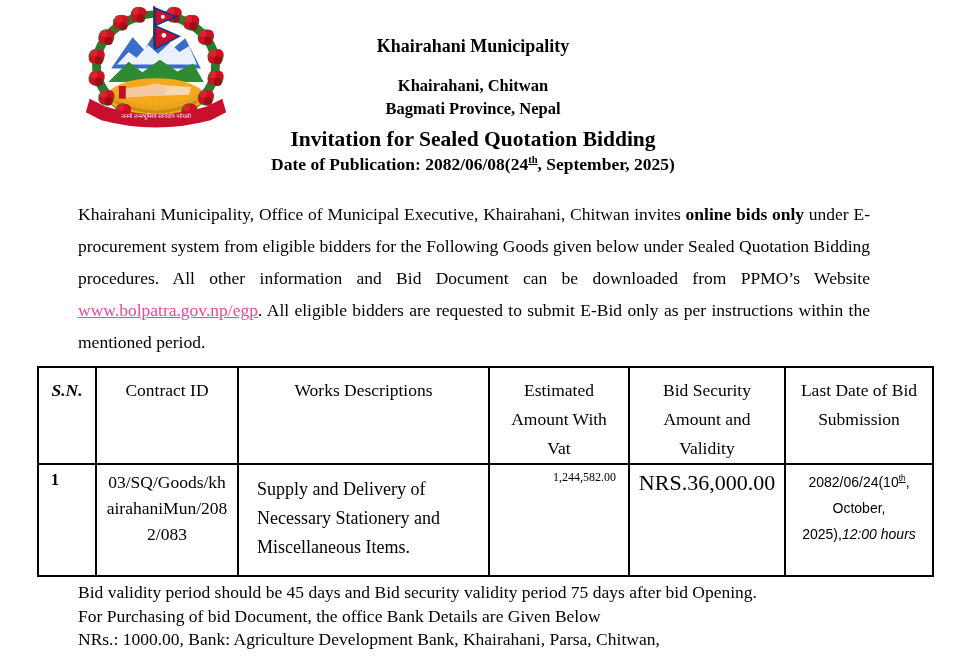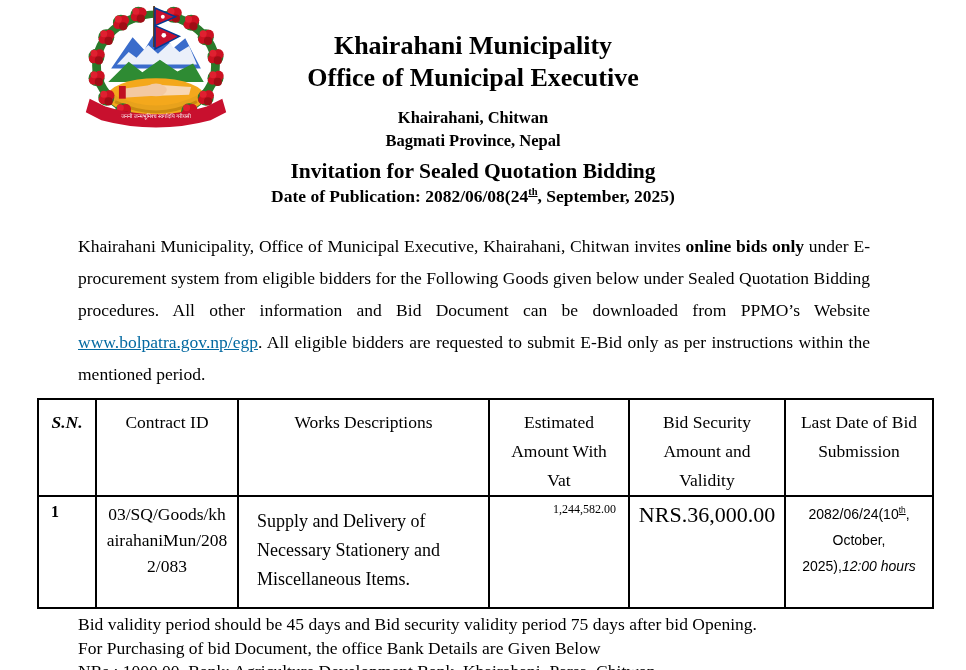--- a/index.html
+++ b/index.html
@@ -3,33 +3,33 @@
 <meta charset="utf-8">
 <style>
   * { margin:0; padding:0; box-sizing:border-box; }
   html,body { background:#ffffff; }
   body {
     width:966px; height:670px; overflow:hidden; position:relative;
     font-family:"Liberation Serif", serif; color:#000;
   }
   .logo-wrap { position:absolute; left:78px; top:4px; width:156px; height:126px; }
   .header-text { text-align:center; padding-top:30px; padding-right:20px; }
-  .title-main { font-size:26px; font-weight:bold; line-height:32px; }
+  .title-main { font-size:18px; font-weight:bold; line-height:32px; }
   .subline { font-size:16.5px; font-weight:bold; line-height:23px; }
   .subline-first { margin-top:12px; }
   .notice-title { font-size:21.5px; font-weight:bold; line-height:25px; margin-top:7px; }
   .pub-date { font-size:17.5px; font-weight:bold; line-height:21px; margin-top:2px; }
   sup { font-size:0.60em; vertical-align:super; line-height:0;text-decoration:underline; }
 
   .intro {
     margin:23px 0 0 78px; width:792px;
     font-size:17.5px; line-height:32px; text-align:justify;
   }
   .intro .bold-seg { font-weight:bold; }
-  .intro a { color:#0369a1; text-decoration:underline; cursor:pointer; }
+  .intro a { color:#ec4899; text-decoration:underline; cursor:pointer; }
 
   table.bid-table {
     border-collapse:collapse; table-layout:fixed;
     margin:8px 0 0 37px; width:895px;
   }
   .bid-table th, .bid-table td { border:2px solid #000; vertical-align:top; overflow:hidden; }
   .bid-table thead tr { height:90px; }
   .bid-table tbody tr { height:112px; }
   .bid-table th {
     font-weight:normal; font-size:17.5px; line-height:29px;
@@ -107,21 +107,20 @@
       <circle cx="88" cy="32" r="2.4" fill="#FFFFFF"></circle>
     </g>
 
     <path d="M12,97 L28,105 Q80,121 132,105 L148,97 L152,111 L136,119 Q80,134 24,119 L8,111 Z" fill="#C8102E"></path>
     <text x="80" y="117" text-anchor="middle" font-size="5.5" fill="#FFFFFF">जननी जन्मभूमिश्च स्वर्गादपि गरीयसी</text>
   </svg>
 </div>
 
 <div class="header-text">
   <div class="title-main">Khairahani Municipality</div>
-  <div class="title-main">Office of Municipal Executive</div>
   <div class="subline subline-first">Khairahani, Chitwan</div>
   <div class="subline">Bagmati Province, Nepal</div>
   <div class="notice-title">Invitation for Sealed Quotation Bidding</div>
   <div class="pub-date"><span>Date of Publication: 2082/06/08(24</span><sup>th</sup><span>, September, 2025)</span></div>
 </div>
 
 <p class="intro"><span>Khairahani Municipality, Office of Municipal Executive, Khairahani, Chitwan invites </span><span class="bold-seg">online bids only</span><span> under E-procurement system from eligible bidders for the Following Goods given below under Sealed Quotation Bidding procedures. All other information and Bid Document can be downloaded from PPMO’s Website </span><a>www.bolpatra.gov.np/egp</a><span>. All eligible bidders are requested to submit E-Bid only as per instructions within the mentioned period.</span></p>
 
 <table class="bid-table">
   <colgroup>

